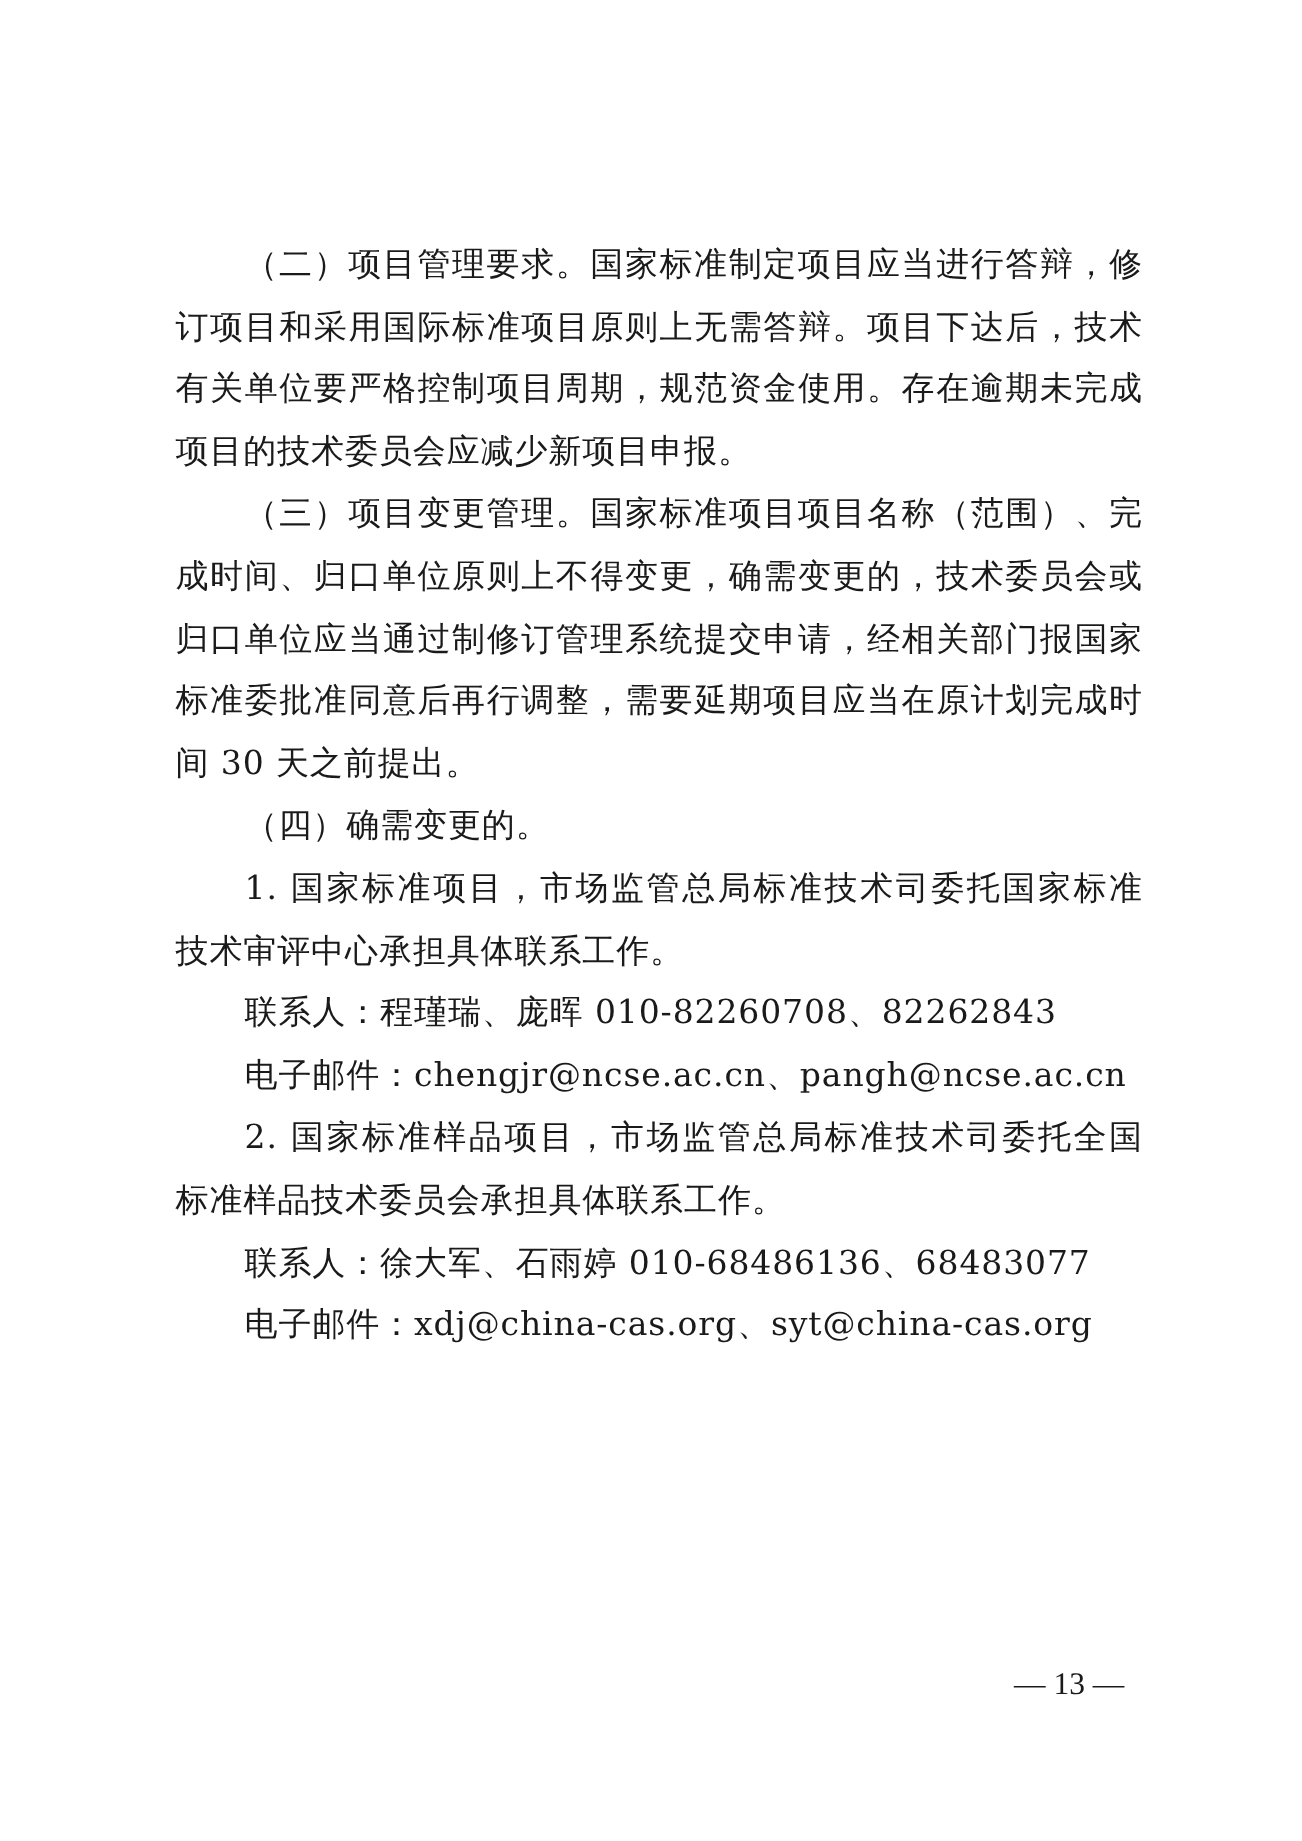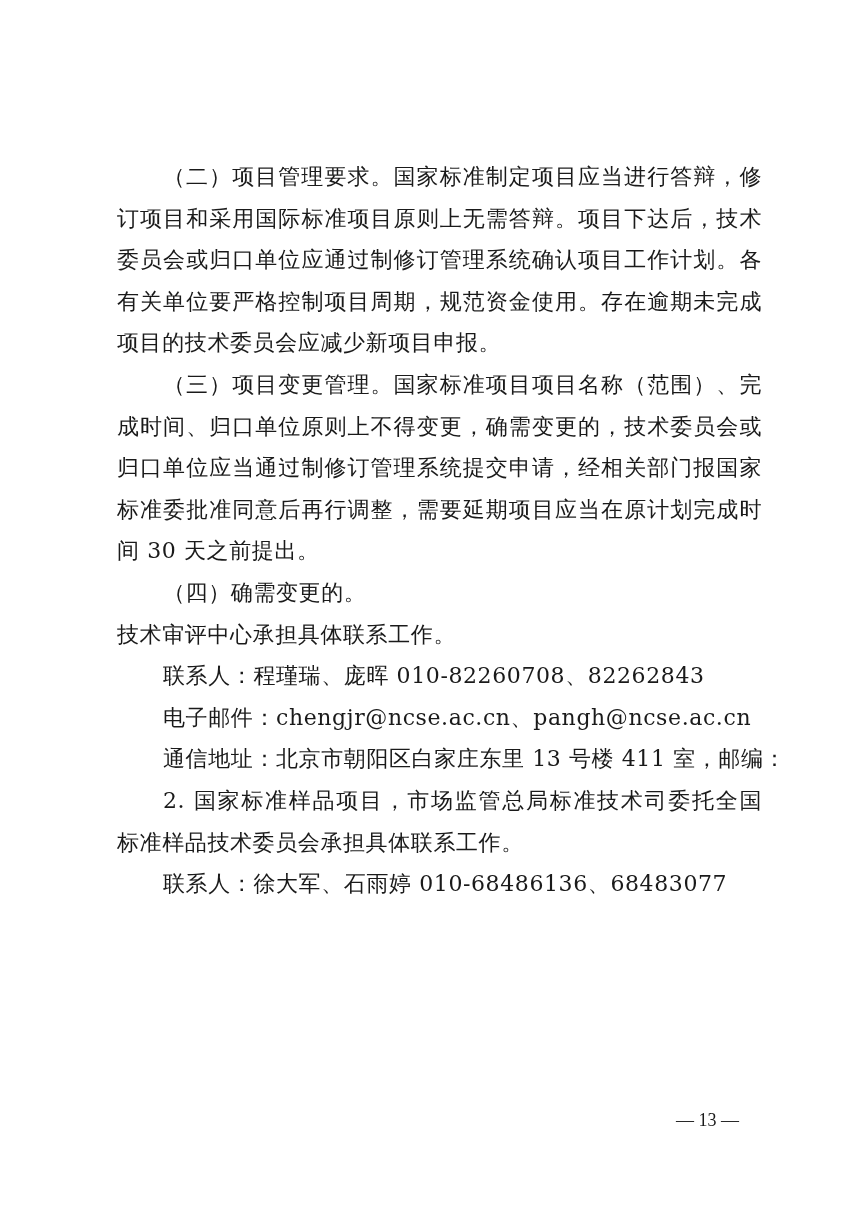--- a/index.html
+++ b/index.html
@@ -33,59 +33,59 @@
     .line.last {
       text-align-last: left;
     }
     .indent {
       padding-left: 46px;
     }
     .page-number {
       position: absolute;
       left: 676px;
       top: 1110px;
-      font-size: 18px;
+      font-size: 21px;
       font-family: "Liberation Serif", serif;
       color: #1a1a1a;
       white-space: nowrap;
     }
   </style>
 </head>
 <body>
 
 <div class="page">
 
   <div>
     <div class="line indent">（二）项目管理要求。国家标准制定项目应当进行答辩，修</div>
     <div class="line">订项目和采用国际标准项目原则上无需答辩。项目下达后，技术</div>
-    <div class="line">委员会或归口单位应通过制修订管理系统确认项目工作计划。各</div>
     <div class="line">有关单位要严格控制项目周期，规范资金使用。存在逾期未完成</div>
     <div class="line last">项目的技术委员会应减少新项目申报。</div>
   </div>
 
   <div>
     <div class="line indent">（三）项目变更管理。国家标准项目项目名称（范围）、完</div>
     <div class="line">成时间、归口单位原则上不得变更，确需变更的，技术委员会或</div>
     <div class="line">归口单位应当通过制修订管理系统提交申请，经相关部门报国家</div>
     <div class="line">标准委批准同意后再行调整，需要延期项目应当在原计划完成时</div>
     <div class="line last">间 30 天之前提出。</div>
   </div>
 
   <div>
     <div class="line last indent">（四）确需变更的。</div>
 
     <div>
+      <div class="line indent">1. 国家标准项目，市场监管总局标准技术司委托国家标准</div>
       <div class="line last">技术审评中心承担具体联系工作。</div>
       <div class="line last indent">联系人：程瑾瑞、庞晖 010-82260708、82262843</div>
       <div class="line last indent">电子邮件：chengjr@ncse.ac.cn、pangh@ncse.ac.cn</div>
-      <div class="line indent">通信地址：北京市朝阳区白家庄东里 13 号楼 411 室，邮编：</div>
     </div>
 
     <div>
       <div class="line indent">2. 国家标准样品项目，市场监管总局标准技术司委托全国</div>
       <div class="line last">标准样品技术委员会承担具体联系工作。</div>
       <div class="line last indent">联系人：徐大军、石雨婷 010-68486136、68483077</div>
+      <div class="line last indent">电子邮件：xdj@china-cas.org、syt@china-cas.org</div>
     </div>
   </div>
 
 </div>
 
 <div class="page-number">— 13 —</div>
 
 </body></html>

